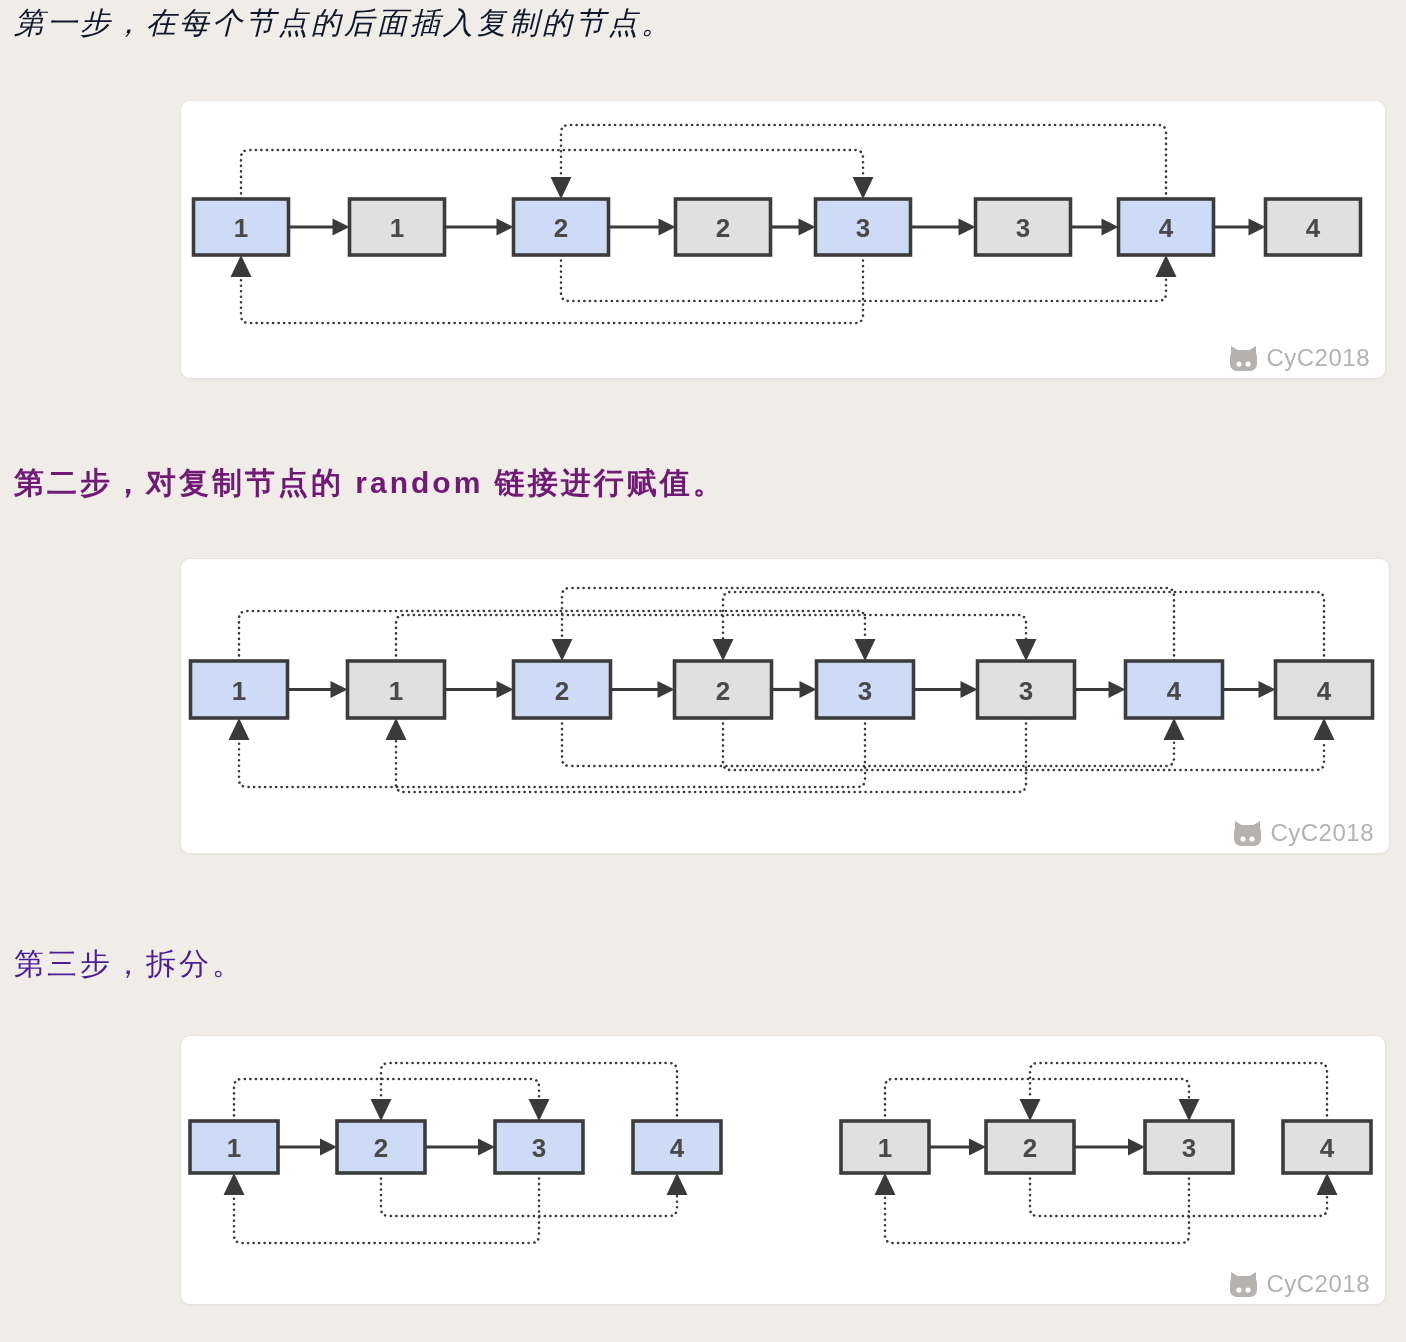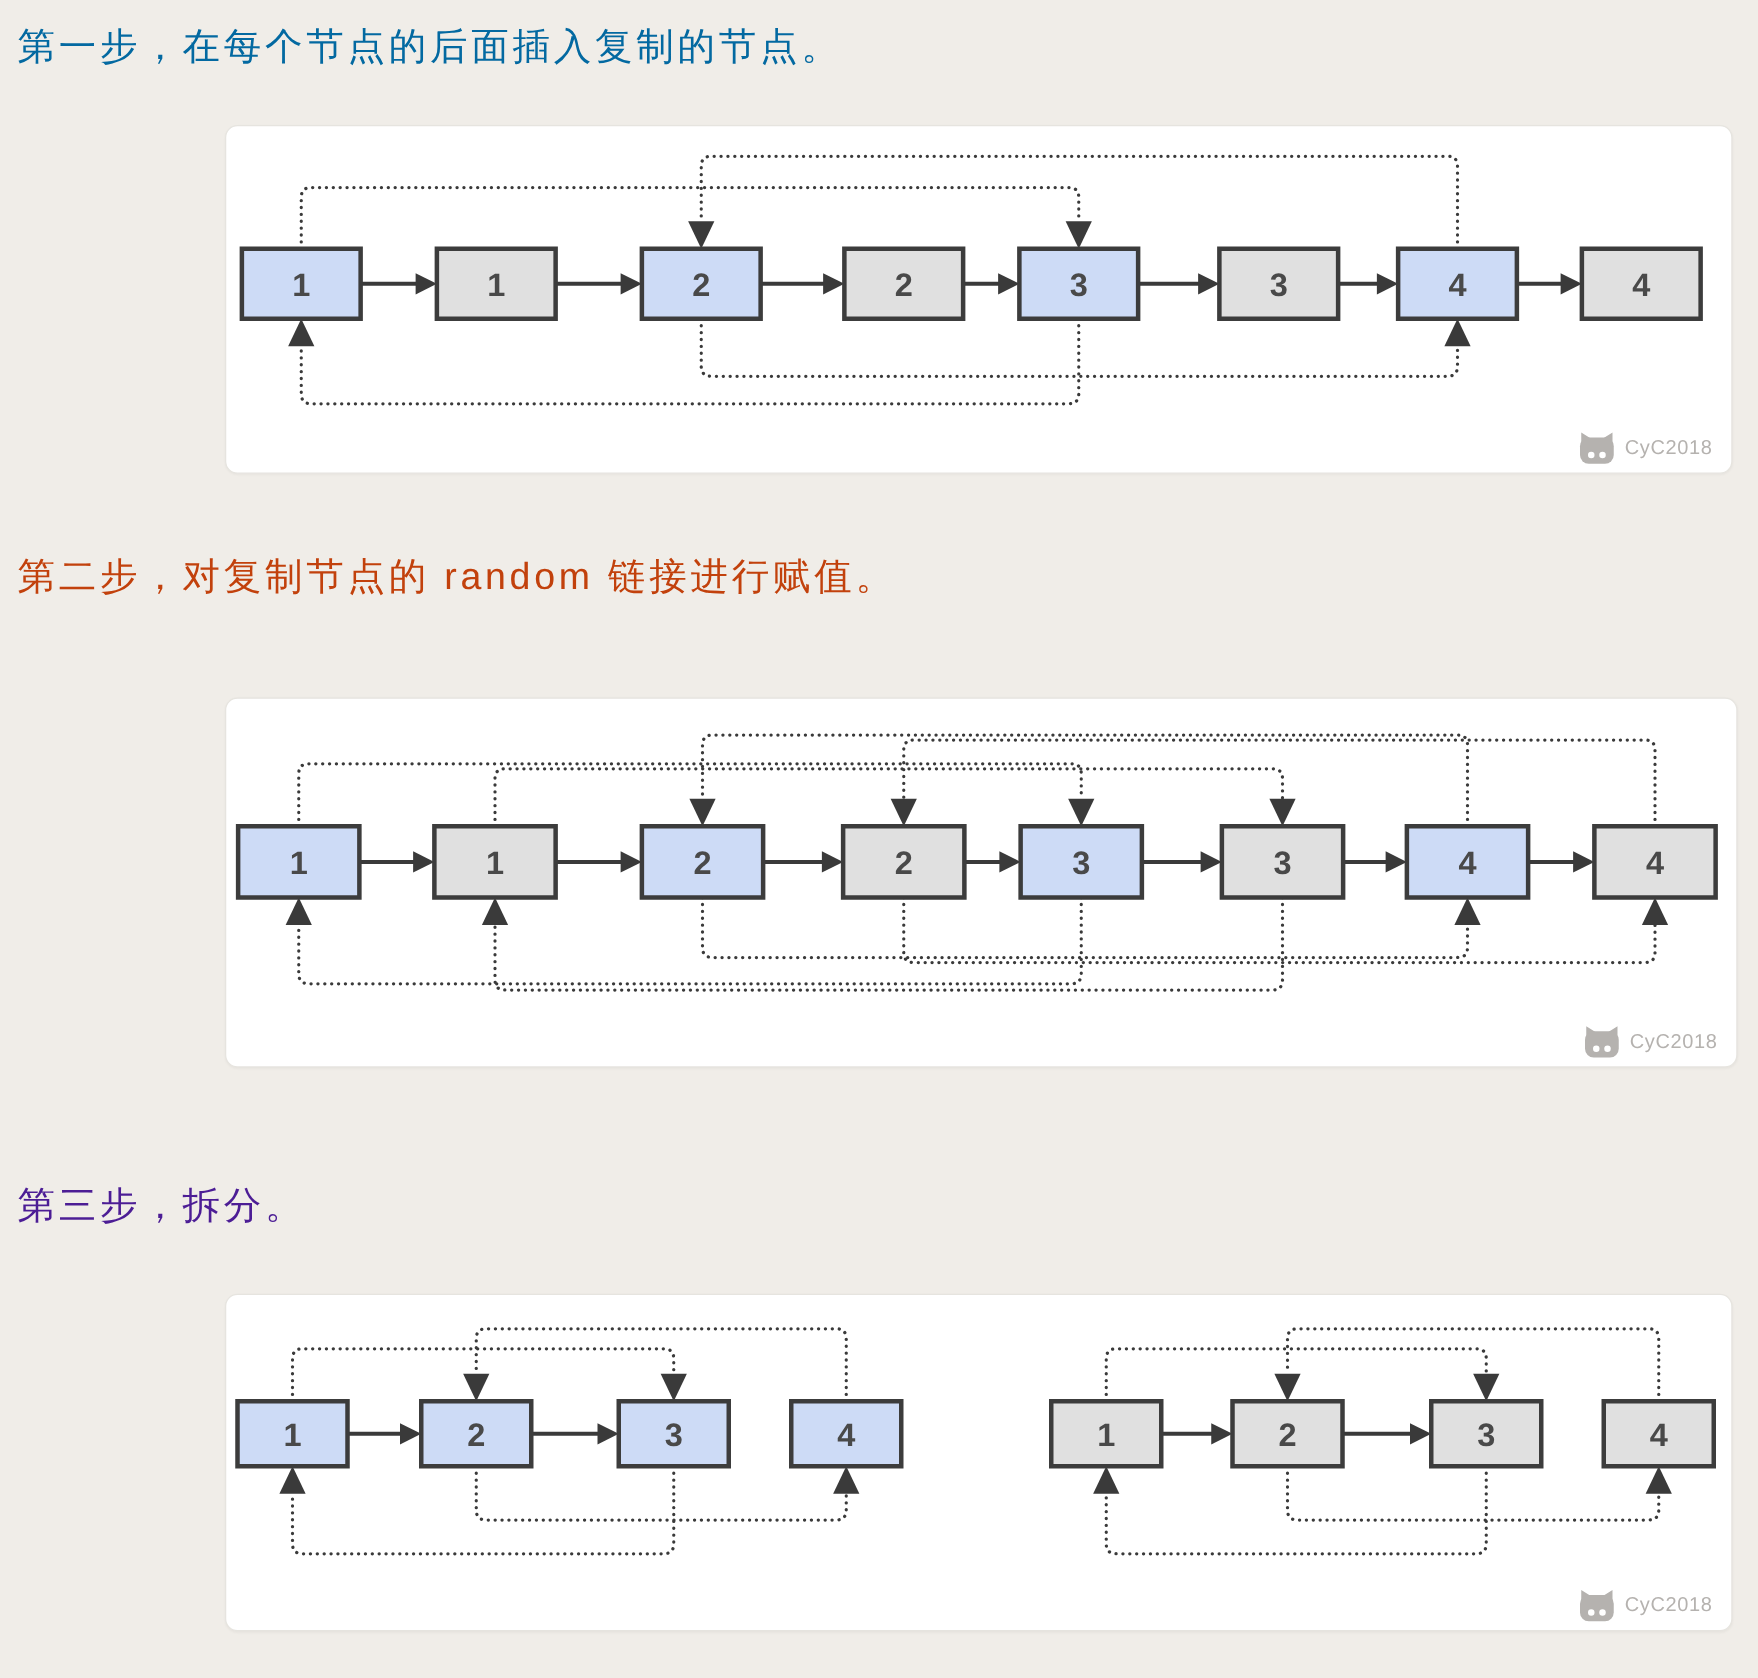--- a/index.html
+++ b/index.html
@@ -19,30 +19,30 @@
     background:#ffffff;border:1px solid #e6e4df;border-radius:10px;
     box-shadow:0 1px 2px rgba(0,0,0,0.04);
     box-sizing:content-box;
   }
   .figure-card svg.diagram{position:absolute;left:0;top:0;}
   .watermark{
     position:absolute;right:15px;bottom:6px;
     display:flex;align-items:center;gap:7px;
   }
   .wm-text{
-    font-size:16px;color:#b5b2af;letter-spacing:0.5px;
+    font-size:24px;color:#b5b2af;letter-spacing:0.5px;
     font-family:"Liberation Sans","DejaVu Sans",sans-serif;
   }
 </style>
 </head>
 <body style="background: rgb(240, 237, 232);">
 
 <div class="page">
 
-  <h2 class="step-heading" style="top: 17px; color: #0369a1;">第一步，在每个节点的后面插入复制的节点。</h2>
+  <h2 class="step-heading" style="top: 3px; color: #0f172a; font-style: italic;">第一步，在每个节点的后面插入复制的节点。</h2>
 
   <section class="figure-card" style="top:100px;width:1204px;height:277px">
     <svg class="diagram" width="1204" height="277">
         <path d="M 60 98 L 60 57 Q 60 49 68 49 L 674 49 Q 682 49 682 57 L 682 76" fill="none" stroke="#3a3a3a" stroke-width="2.6" stroke-linecap="round" stroke-dasharray="0.1 5.4"></path>
         <polygon points="682,98 671.5,76 692.5,76" fill="#3a3a3a"></polygon>
         <path d="M 985 98 L 985 32 Q 985 24 977 24 L 388 24 Q 380 24 380 32 L 380 76" fill="none" stroke="#3a3a3a" stroke-width="2.6" stroke-linecap="round" stroke-dasharray="0.1 5.4"></path>
         <polygon points="380,98 369.5,76 390.5,76" fill="#3a3a3a"></polygon>
         <path d="M 380 154 L 380 192 Q 380 200 388 200 L 977 200 Q 985 200 985 192 L 985 176" fill="none" stroke="#3a3a3a" stroke-width="2.6" stroke-linecap="round" stroke-dasharray="0.1 5.4"></path>
         <polygon points="985,154 974.5,176 995.5,176" fill="#3a3a3a"></polygon>
         <path d="M 682 154 L 682 214 Q 682 222 674 222 L 68 222 Q 60 222 60 214 L 60 176" fill="none" stroke="#3a3a3a" stroke-width="2.6" stroke-linecap="round" stroke-dasharray="0.1 5.4"></path>
@@ -98,21 +98,21 @@
       <svg width="31" height="27" viewBox="0 0 31 27">
         <polygon points="3,10 3,1 11,6 20,6 28,1 28,10" fill="#b5b2af"></polygon>
         <rect x="2" y="5" width="27" height="21" rx="7" fill="#b5b2af"></rect>
         <circle cx="11" cy="19" r="2.6" fill="#ffffff"></circle>
         <circle cx="20" cy="19" r="2.6" fill="#ffffff"></circle>
       </svg>
       <span class="wm-text" style="color: rgb(181, 178, 175);">CyC2018</span>
     </div>
   </section>
 
-  <h2 class="step-heading" style="top: 441px; color: #c2410c;">第二步，对复制节点的 random 链接进行赋值。</h2>
+  <h2 class="step-heading" style="top: 463px; color: #701a75; font-weight: bold;">第二步，对复制节点的 random 链接进行赋值。</h2>
 
   <section class="figure-card" style="top:558px;width:1208px;height:294px">
     <svg class="diagram" width="1208" height="294">
         <path d="M 58 102 L 58 60 Q 58 52 66 52 L 676 52 Q 684 52 684 60 L 684 80" fill="none" stroke="#3a3a3a" stroke-width="2.6" stroke-linecap="round" stroke-dasharray="0.1 5.4"></path>
         <polygon points="684,102 673.5,80 694.5,80" fill="#3a3a3a"></polygon>
         <path d="M 215 102 L 215 64 Q 215 56 223 56 L 837 56 Q 845 56 845 64 L 845 80" fill="none" stroke="#3a3a3a" stroke-width="2.6" stroke-linecap="round" stroke-dasharray="0.1 5.4"></path>
         <polygon points="845,102 834.5,80 855.5,80" fill="#3a3a3a"></polygon>
         <path d="M 993 102 L 993 37 Q 993 29 985 29 L 389 29 Q 381 29 381 37 L 381 80" fill="none" stroke="#3a3a3a" stroke-width="2.6" stroke-linecap="round" stroke-dasharray="0.1 5.4"></path>
         <polygon points="381,102 370.5,80 391.5,80" fill="#3a3a3a"></polygon>
         <path d="M 1143 102 L 1143 41 Q 1143 33 1135 33 L 550 33 Q 542 33 542 41 L 542 80" fill="none" stroke="#3a3a3a" stroke-width="2.6" stroke-linecap="round" stroke-dasharray="0.1 5.4"></path>

